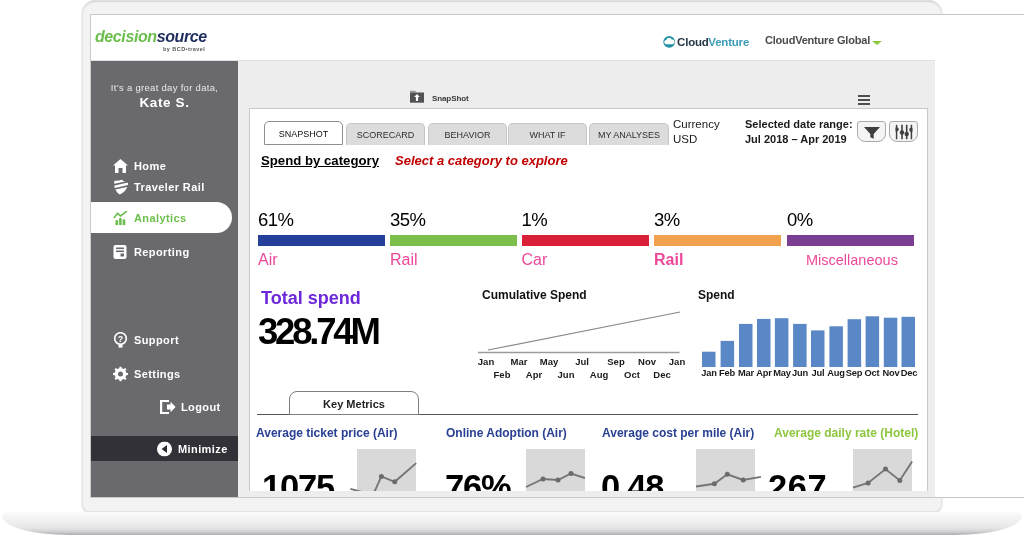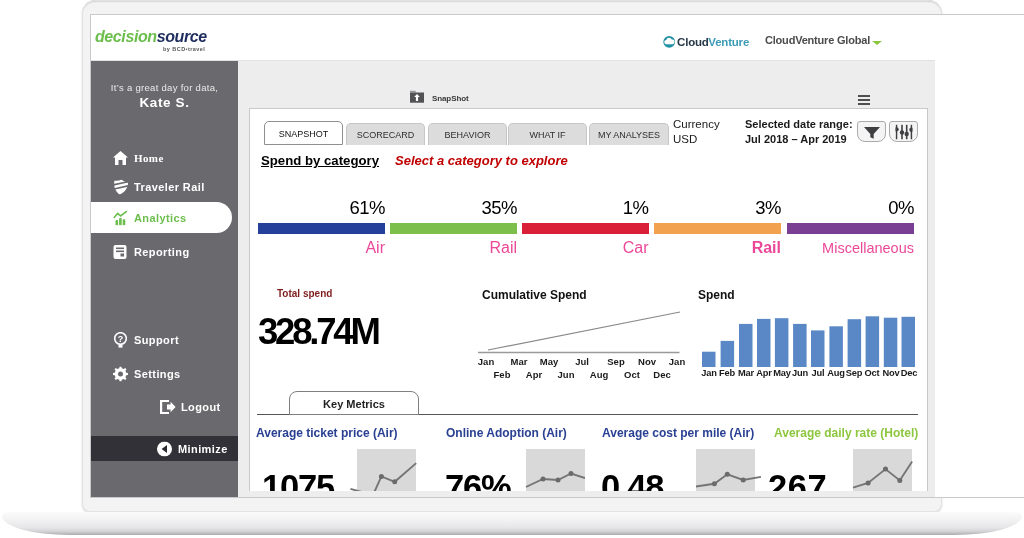--- a/index.html
+++ b/index.html
@@ -68,27 +68,27 @@
     font-size:11px; font-weight:bold; color:#1a1a1a; line-height:15px; }
   .fbtn { position:absolute; top:12px; width:29px; height:21px; background:#f4f4f4;
     border:1px solid #ababab; border-radius:3px 3px 8px 8px; }
   #fbtn1 { left:607px; } #fbtn2 { left:639px; }
   .fbtn svg { position:absolute; left:50%; top:50%; transform:translate(-50%,-50%); }
 
   #spendcat { position:absolute; left:11px; top:44px; font-size:13.2px; font-weight:bold; color:#000000;text-decoration:underline; }
   #selectcat { position:absolute; left:145px; top:44px; font-size:13px; font-weight:bold;
     font-style:italic; color:#c00000; }
 
-  .cat { position:absolute; top:86px; width:127px; text-align:right; }
+  .cat { position:absolute; top:98px; width:127px; text-align:left; }
   .cat .pct { font-size:18.5px; color:#000; height:28px; padding-top:2px; letter-spacing:-0.5px; }
   .cat .bar { height:11px; margin-top:0px; }
   .cat .name { font-size:16px; color:#ec4899; margin-top:4.5px; }
   #cat1 { left:8px; } #cat2 { left:140px; } #cat3 { left:271.5px; } #cat4 { left:404px; } #cat5 { left:537px; }
 
-  #totallab { position:absolute; left:11px; top:179px; font-size:10px; font-weight:bold; color:#7f1d1d;margin-left:16px; }
+  #totallab { position:absolute; left:11px; top:179px; font-size:18px; font-weight:bold; color:#6d28d9; }
   #totalval { position:absolute; left:8px; top:202px; font-size:36.5px; font-weight:bold; color:#000;
     letter-spacing:-3.2px; }
   #cumlab { position:absolute; left:232px; top:179px; font-size:12px; font-weight:bold; color:#111; }
   #spendlab { position:absolute; left:448px; top:179px; font-size:12px; font-weight:bold; color:#111; }
 
   .mrow { position:absolute; font-size:9.5px; font-weight:bold; color:#1a1a1a; }
   .mrow span { position:absolute; width:22px; text-align:center; }
 
   #kmtab { position:absolute; left:39px; top:281.5px; width:130px; height:24px;
     border:1px solid #7f7f7f; border-radius:8px 8px 0 0; background:#fff;
@@ -112,21 +112,21 @@
           <text x="49.3" y="13.2" font-size="11.5" font-weight="bold" fill="#3d9cb5" font-family="Liberation Sans" letter-spacing="-0.2">Venture</text>
       </svg>
       <div id="cvglobal">CloudVenture Global</div>
       <div id="caret"></div>
     </div>
 
     <div id="sidebar">
       <div id="greet1">It’s a great day for data,</div>
       <div id="greet2">Kate S.</div>
       <div id="pill"></div>
-      <div class="nav" id="nav-home" style="top:84px;font-family:Liberation Serif, serif;">
+      <div class="nav" id="nav-home" style="top:92px;">
         <svg width="15" height="14" viewBox="0 0 15 14">
             <path d="M7.5 0 L15 6.5 L13 6.5 L13 14 L9.5 14 L9.5 9 L5.5 9 L5.5 14 L2 14 L2 6.5 L0 6.5 Z" fill="#fff"></path>
           </svg>
         <div class="t">Home</div>
       </div>
       <div class="nav" id="nav-travel" style="top:113px;">
         <svg width="15" height="15" viewBox="0 0 15 15">
             <g transform="rotate(9 7.5 7.5)">
               <path d="M7.5 0 C9.5 1.5 12 2.2 14.5 2.2 C14.5 8.5 12 12.8 7.5 15 C3 12.8 0.5 8.5 0.5 2.2 C3 2.2 5.5 1.5 7.5 0 Z" fill="#fff"></path>
               <path d="M0 6.5 L15 0.8 M1.5 10.5 L15.5 5" stroke="#6a696e" stroke-width="1.7"></path>

